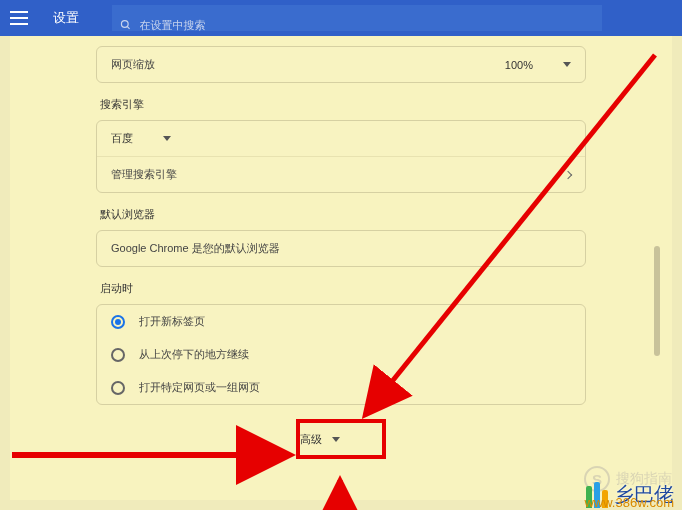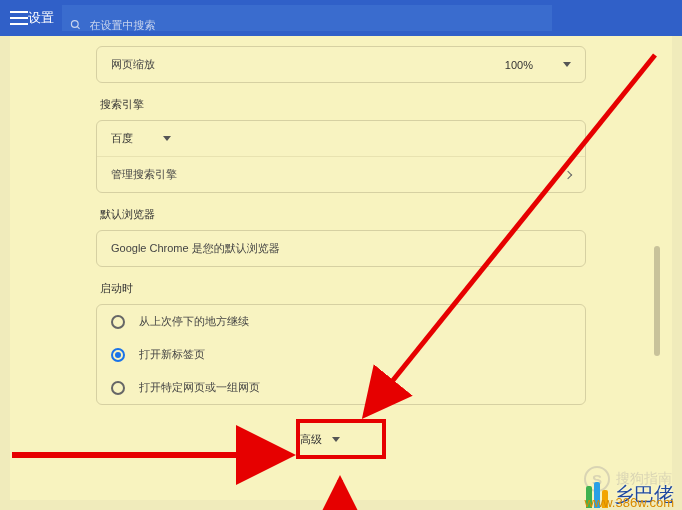--- a/index.html
+++ b/index.html
@@ -10,21 +10,21 @@
     background: #f0ebbb;
     overflow: hidden;
     position: relative;
   }
   .topbar {
     height: 36px;
     background: #3060c8;
     display: flex;
     align-items: center;
     padding: 0 10px;
-    gap: 0;
+    gap: 25px;
   }
   .hamburger {
     width: 18px; height: 14px;
     display: flex; flex-direction: column; justify-content: space-between;
     cursor: pointer;
   }
   .hamburger span { height: 2px; background: #fff; }
   .topbar-title { color: #fff; font-size: 13px; margin-right: 8px; }
   .searchbox {
     background: #3a6cce;
@@ -188,26 +188,26 @@
     <div class="section-title">默认浏览器</div>
     <div class="card">
       <div class="row">
         <span>Google Chrome 是您的默认浏览器</span>
       </div>
     </div>
 
     <div class="section-title">启动时</div>
     <div class="card">
       <div class="radio-row">
+        <span class="radio checked"></span>
+        <span>打开新标签页</span>
+      </div>
+      <div class="radio-row">
         <span class="radio"></span>
         <span>从上次停下的地方继续</span>
-      </div>
-      <div class="radio-row">
-        <span class="radio checked"></span>
-        <span>打开新标签页</span>
       </div>
       <div class="radio-row">
         <span class="radio"></span>
         <span>打开特定网页或一组网页</span>
       </div>
     </div>
 
     <div class="advanced-btn">
       <span>高级</span>
       <span class="caret-down"></span>

